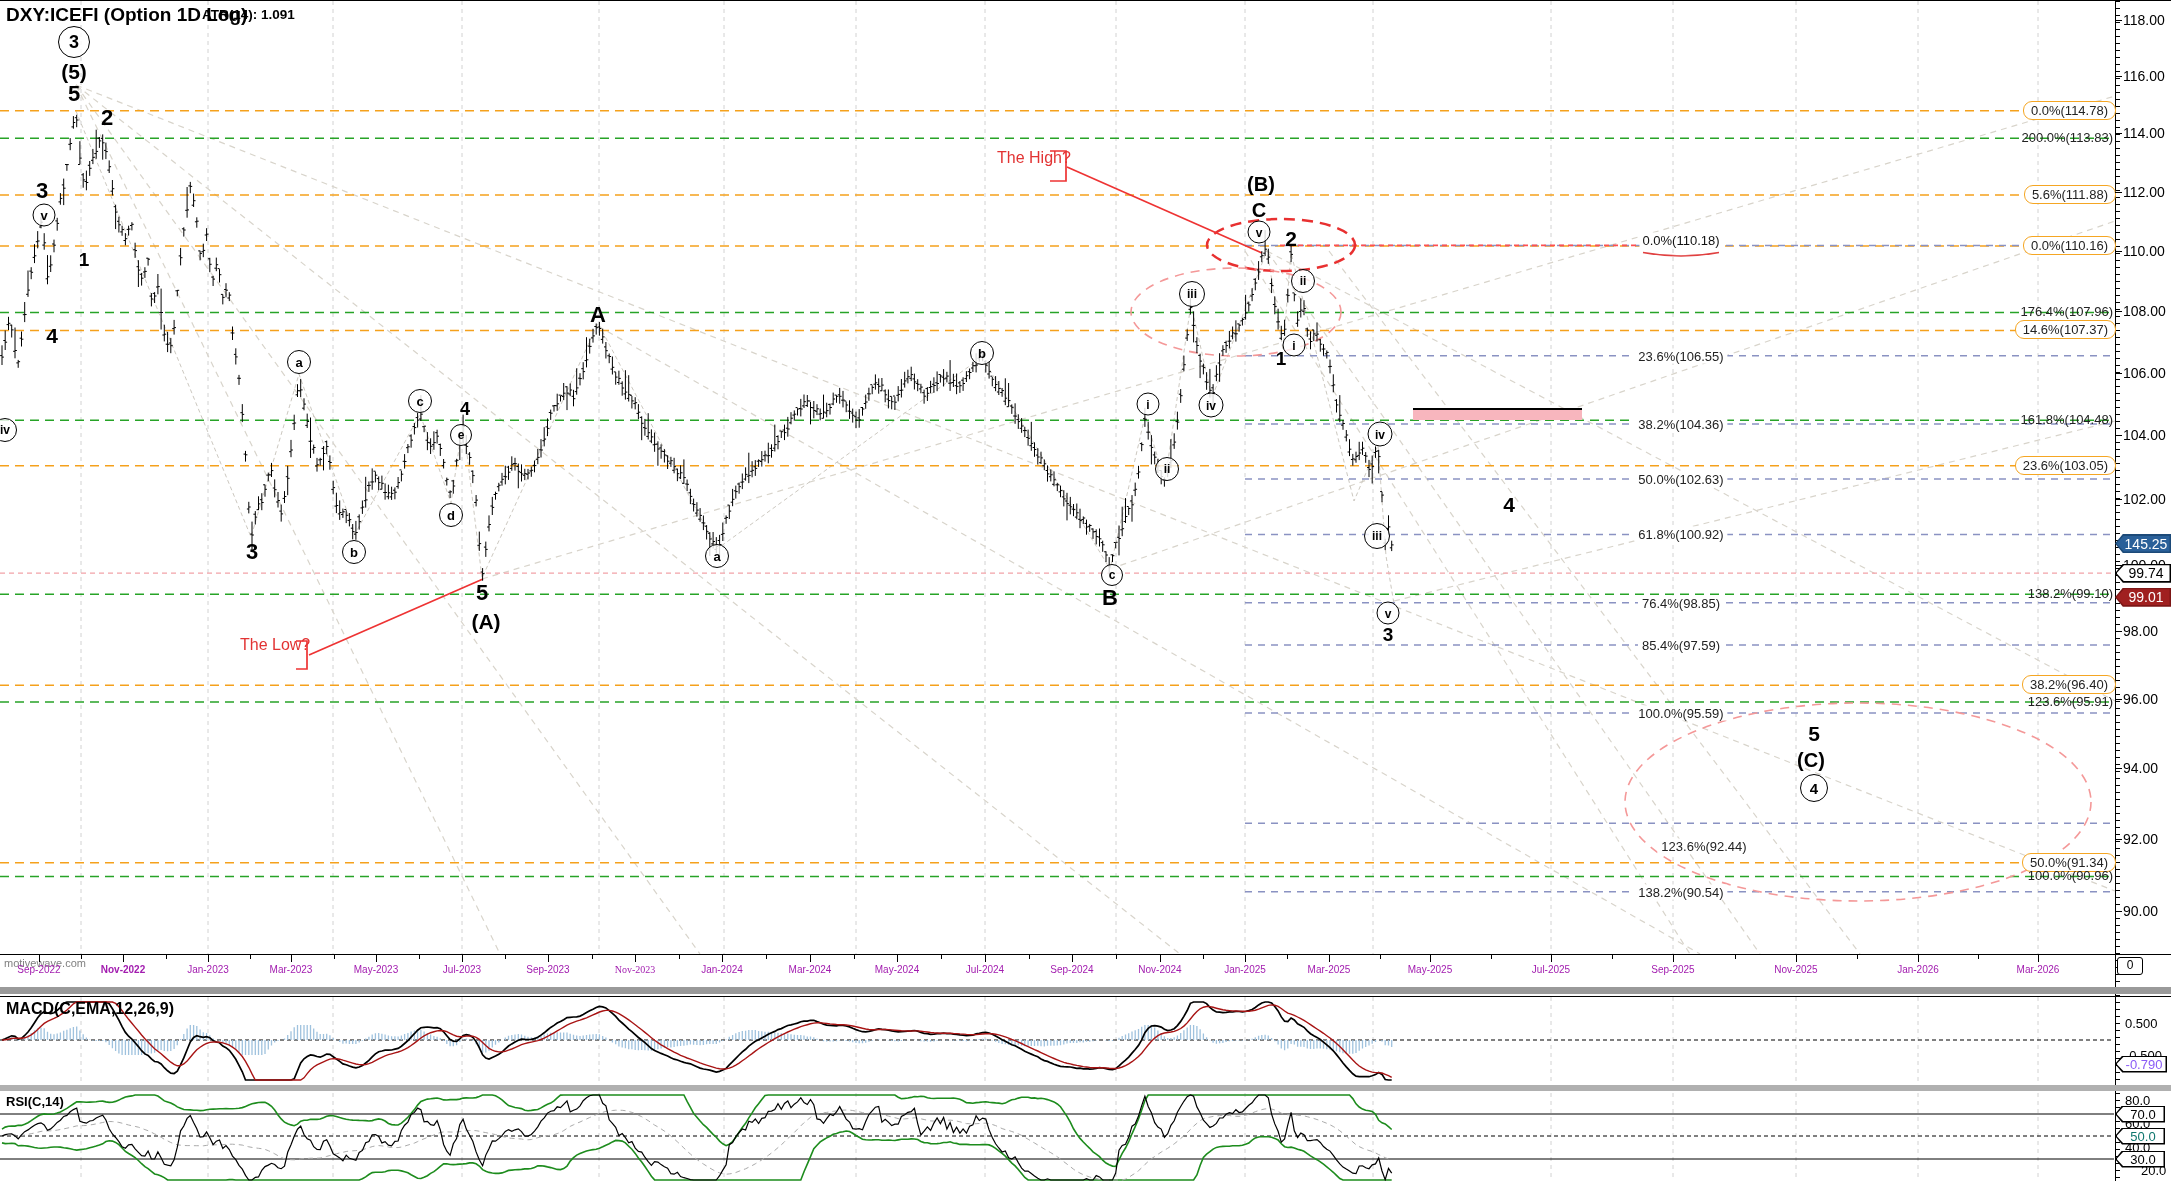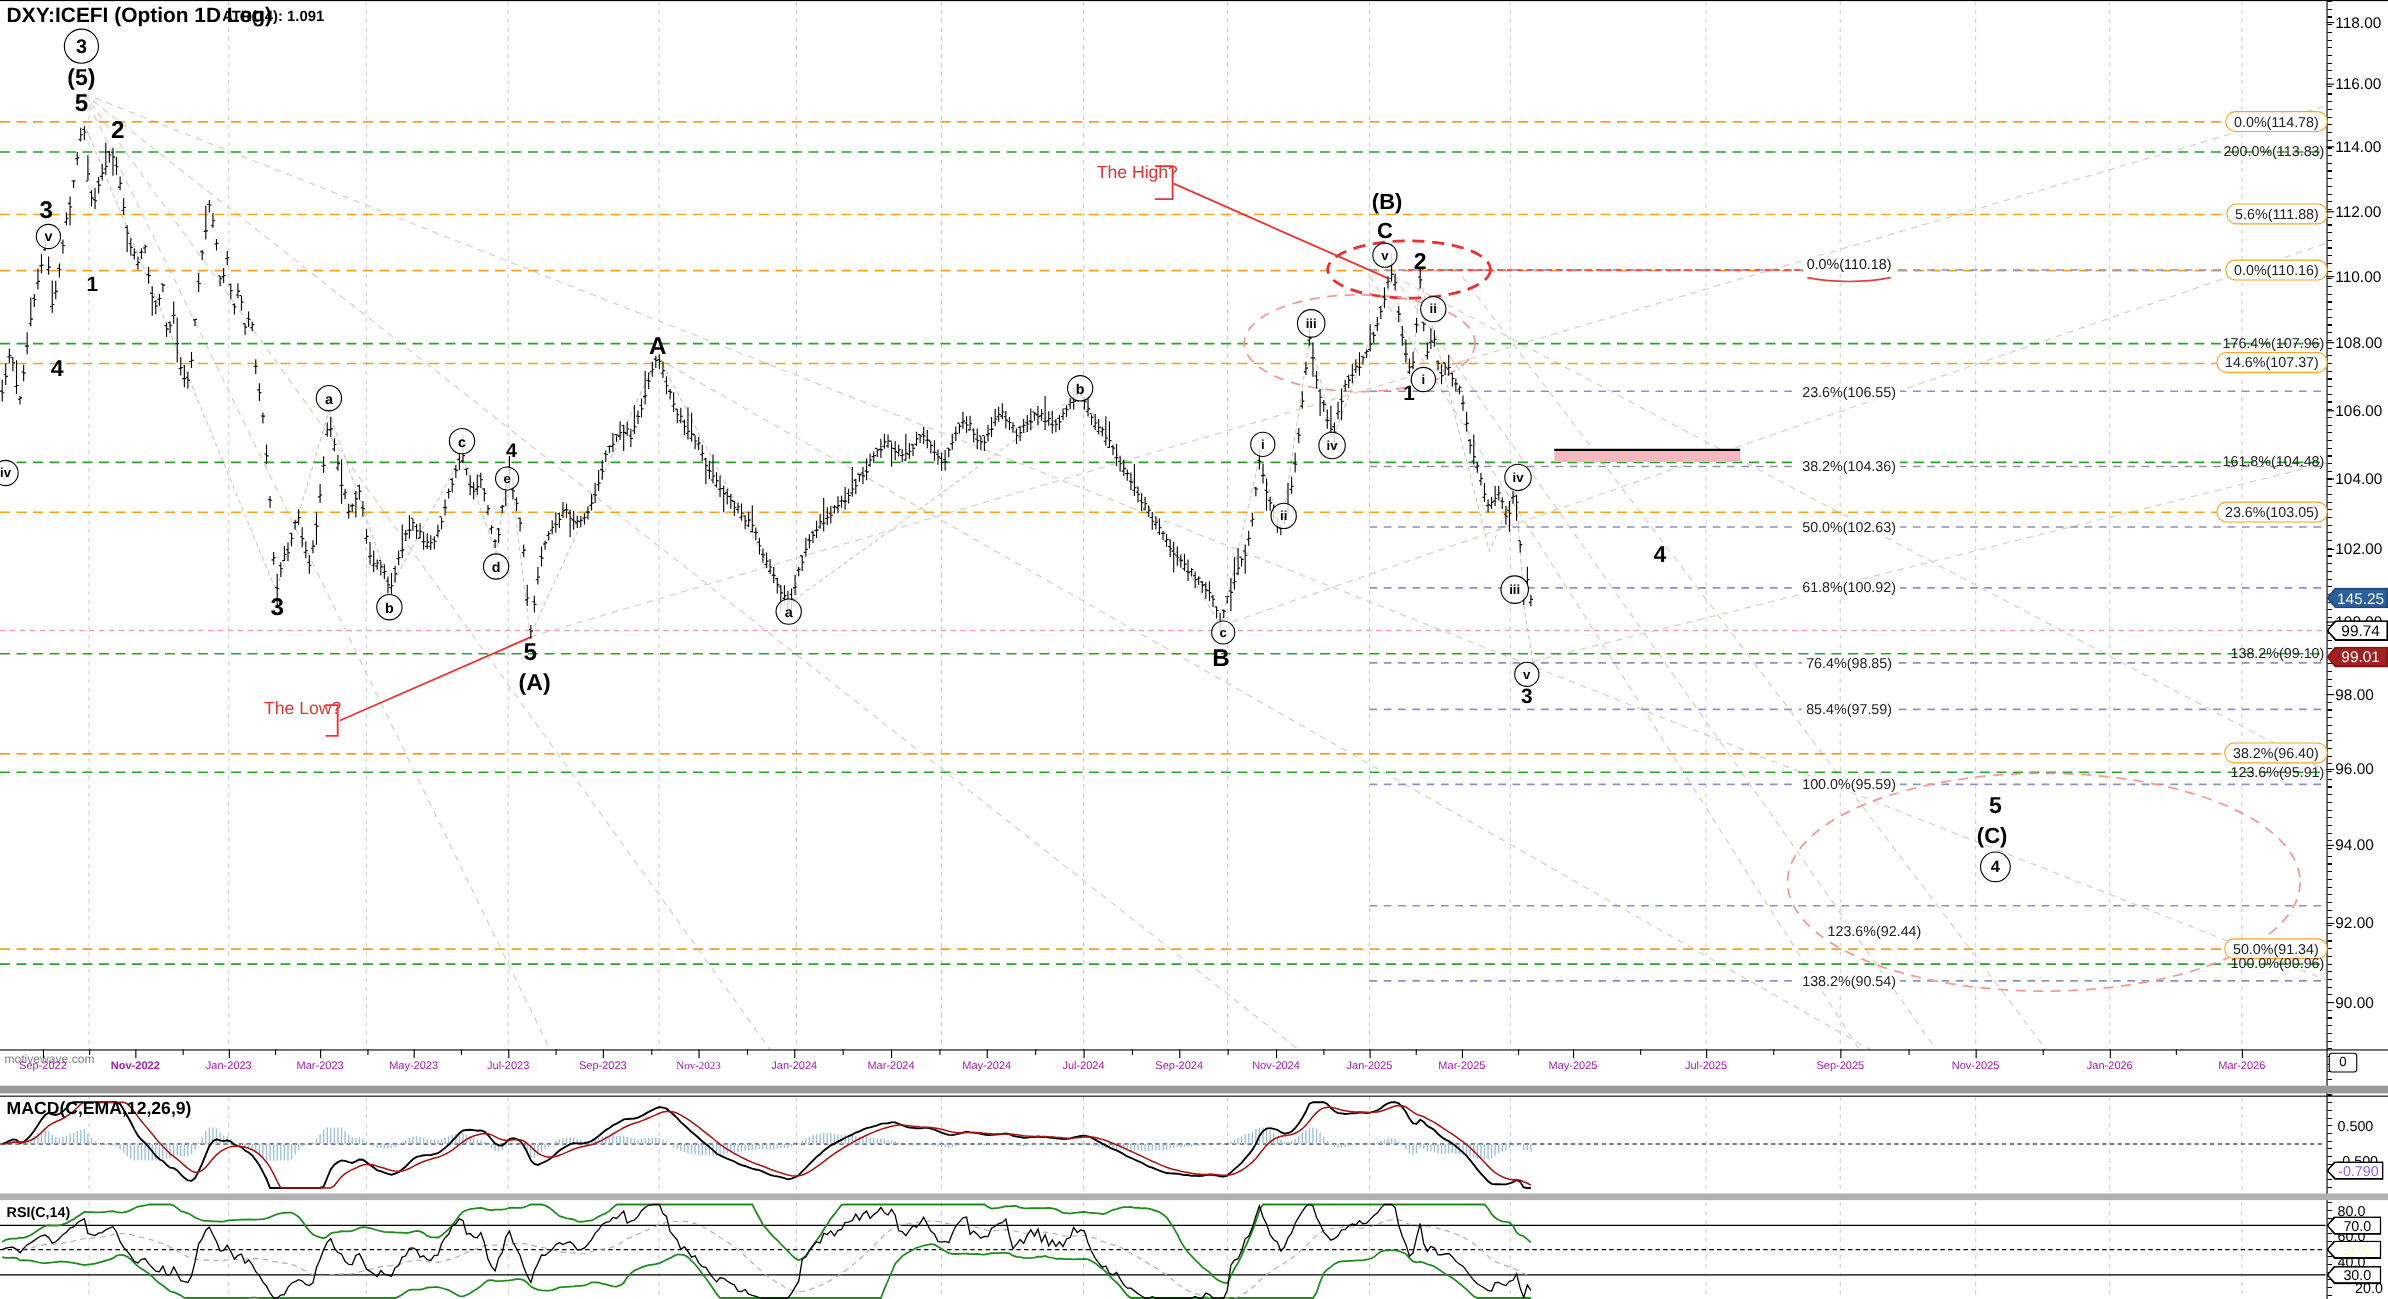--- a/index.html
+++ b/index.html
@@ -321,21 +321,21 @@
     <div class="axlab" style="top: 1092px;">80.0</div>
     <div class="axlab" style="top: 1115px;">60.0</div>
     <div class="axlab" style="top: 1139px;">40.0</div>
     <div class="axlab" style="top: 1162px; margin-left: 16px;">20.0</div>
     <div class="tagc" style="left: 2115px; top: 1104.5px; width: 50px; height: 17px; background: rgb(0, 0, 0);">
       <div class="tagi" style="background: rgb(255, 255, 255);"></div>
       <div class="tagt" style="color: rgb(0, 0, 0); font-size: 13px;">70.0</div>
     </div>
     <div class="tagc" style="left: 2115px; top: 1126.5px; width: 50px; height: 17px; background: rgb(0, 0, 0);">
       <div class="tagi" style="background: rgb(255, 255, 255);"></div>
-      <div class="tagt" style="color: #fef9c3; font-size: 13px;">50.0</div>
+      <div class="tagt" style="color: #0f766e; font-size: 13px;">50.0</div>
     </div>
     <div class="tagc" style="left: 2115px; top: 1149.5px; width: 50px; height: 17px; background: rgb(0, 0, 0);">
       <div class="tagi" style="background: rgb(255, 255, 255);"></div>
       <div class="tagt" style="color: rgb(0, 0, 0); font-size: 13px;">30.0</div>
     </div>
     <div class="wv circle" style="left: 74px; top: 41px; font-size: 18px; width: 30px; height: 30px;">3</div>
     <div class="wv" style="left: 74px; top: 70px; font-size: 21px; font-weight: 600;">(5)</div>
     <div class="wv" style="left: 74px; top: 93px; font-size: 22px;">5</div>
     <div class="wv" style="left: 107px; top: 117px; font-size: 22px;">2</div>
     <div class="wv" style="left: 42px; top: 190px; font-size: 22px;">3</div>

